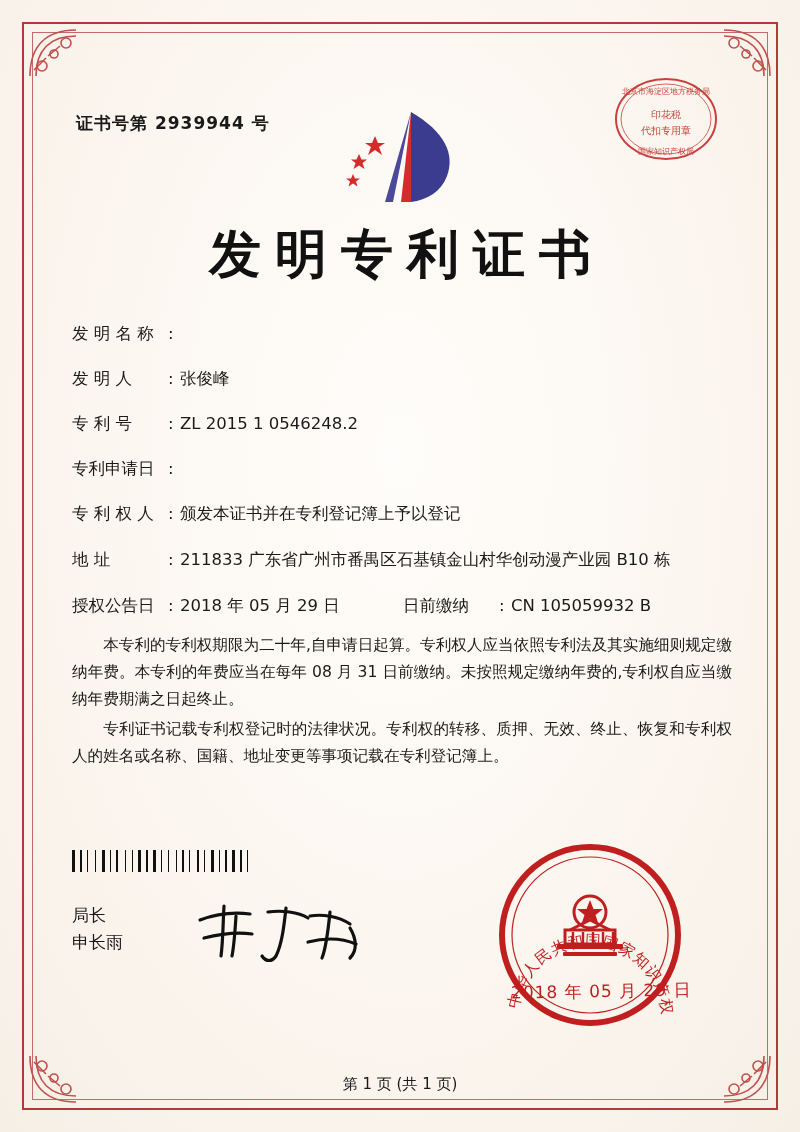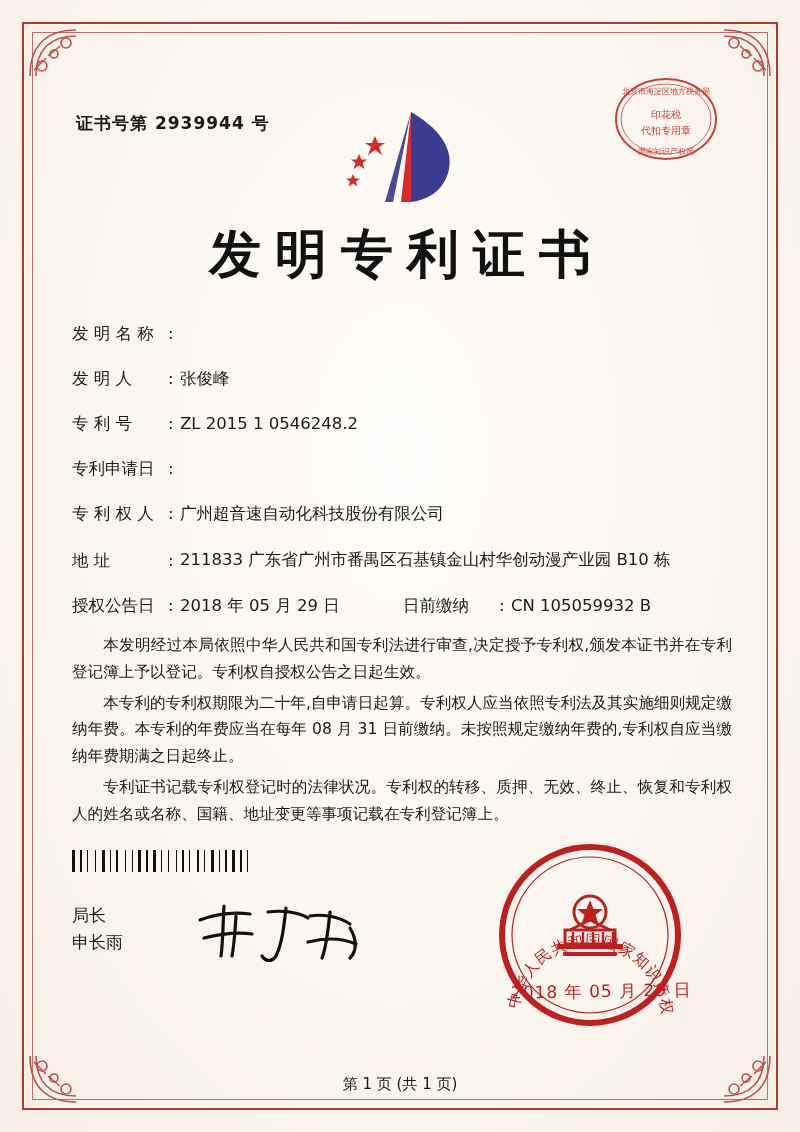--- a/index.html
+++ b/index.html
@@ -72,21 +72,21 @@
     text-indent:14px;
     color:#111;
   }
 
   .fields{
     position:absolute;left:12px;right:6px;top:262px;
     font-size:16.5px;
     font-family:"DejaVu Sans", sans-serif;
   }
   .row{
-    display:flex;align-items:flex-end;
+    display:flex;align-items:center;
     margin-bottom:21px;
     line-height:1.45;
   }
   .label{
     width:96px;flex:none;
     letter-spacing:0px;
     white-space:nowrap;
   }
   .colon{width:12px;flex:none;}
   .value{flex:1;}
@@ -259,21 +259,21 @@
       </div>
 
       <div class="row">
         <span class="label">专利申请日</span>
         <span class="colon">:</span>
       </div>
 
       <div class="row">
         <span class="label">专 利 权 人</span>
         <span class="colon">:</span>
-        <span class="value">广州超音速自动化科技股份有限公司</span>
+        <span class="value">颁发本证书并在专利登记簿上予以登记</span>
       </div>
 
       <div class="row">
         <span class="label">地        址</span>
         <span class="colon">:</span>
         <span class="value two-line">211833 广东省广州市番禺区石基镇金山村华创动漫产业园 B10 栋</span>
       </div>
 
       <div class="row split">
         <div class="half">
@@ -284,21 +284,20 @@
         <div class="half">
           <span class="label">日前缴纳</span>
           <span class="colon">:</span>
           <span class="value">CN 105059932 B</span>
         </div>
       </div>
 
     </div>
 
     <div class="body-text">
-      <p>本发明经过本局依照中华人民共和国专利法进行审查,决定授予专利权,颁发本证书并在专利登记簿上予以登记。专利权自授权公告之日起生效。</p>
       <p>本专利的专利权期限为二十年,自申请日起算。专利权人应当依照专利法及其实施细则规定缴纳年费。本专利的年费应当在每年 08 月 31 日前缴纳。未按照规定缴纳年费的,专利权自应当缴纳年费期满之日起终止。</p>
       <p>专利证书记载专利权登记时的法律状况。专利权的转移、质押、无效、终止、恢复和专利权人的姓名或名称、国籍、地址变更等事项记载在专利登记簿上。</p>
     </div>
 
     <div class="barcode" id="barcode">
         <i style="width:3px;background:#111"></i>
         <i style="width:2px;background:transparent"></i>
         <i style="width:1px;background:transparent"></i>
         <i style="width:2px;background:transparent"></i>
         <i style="width:2px;background:#111"></i>

